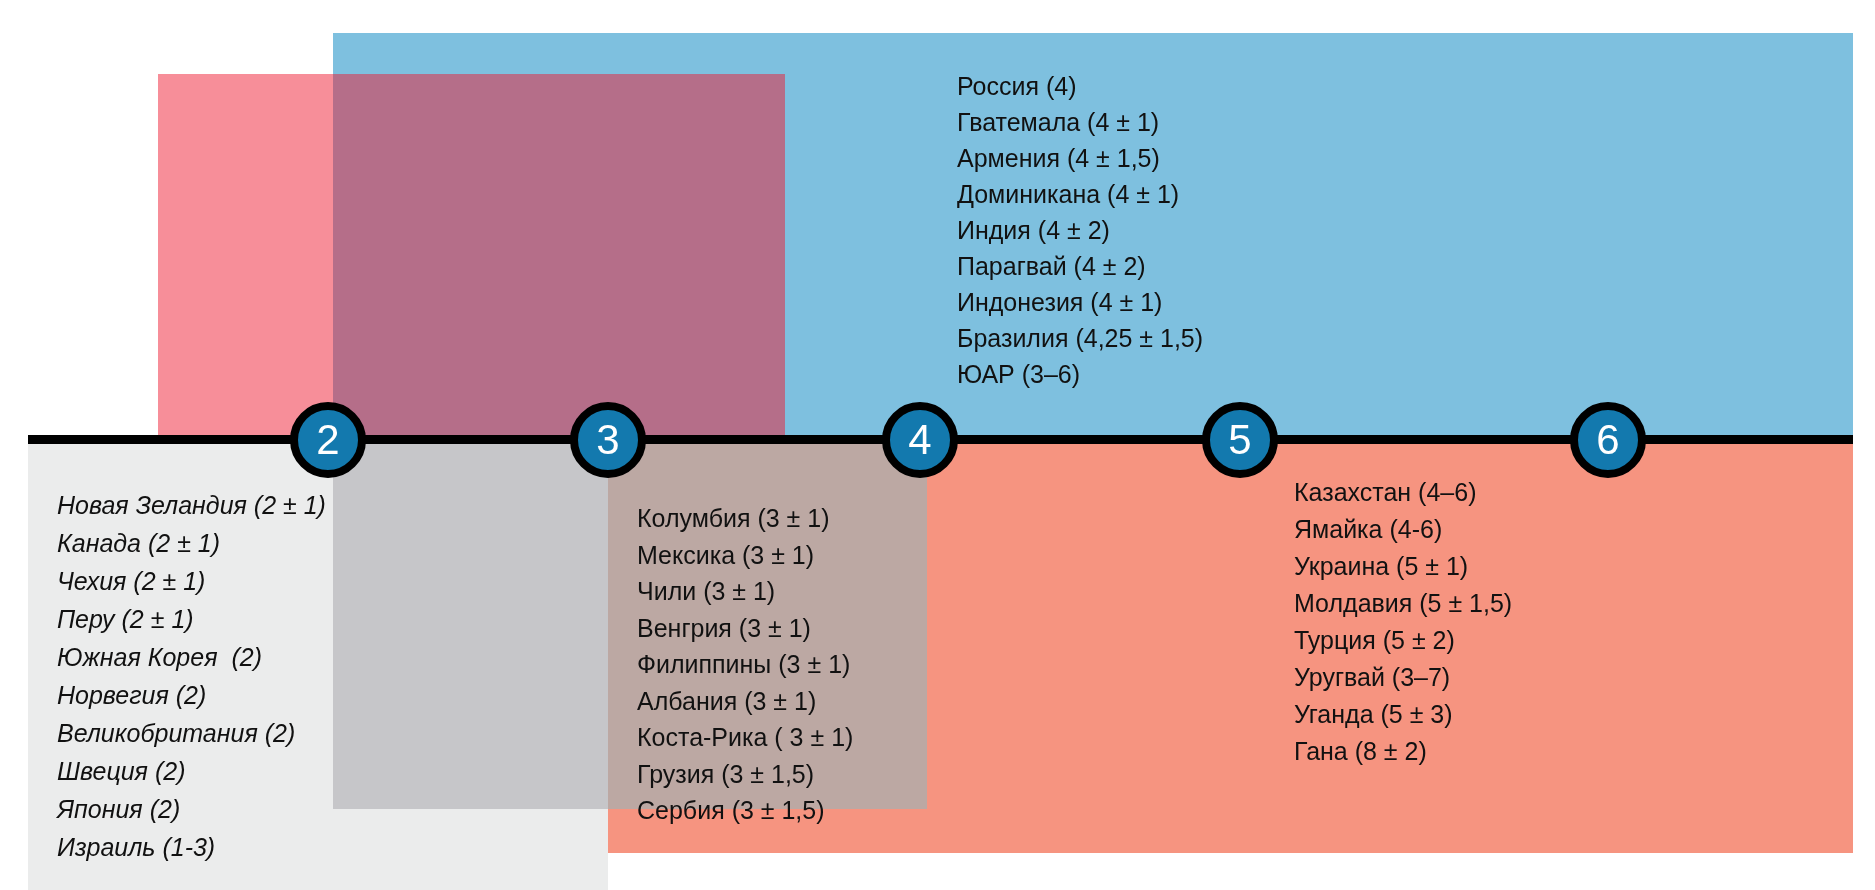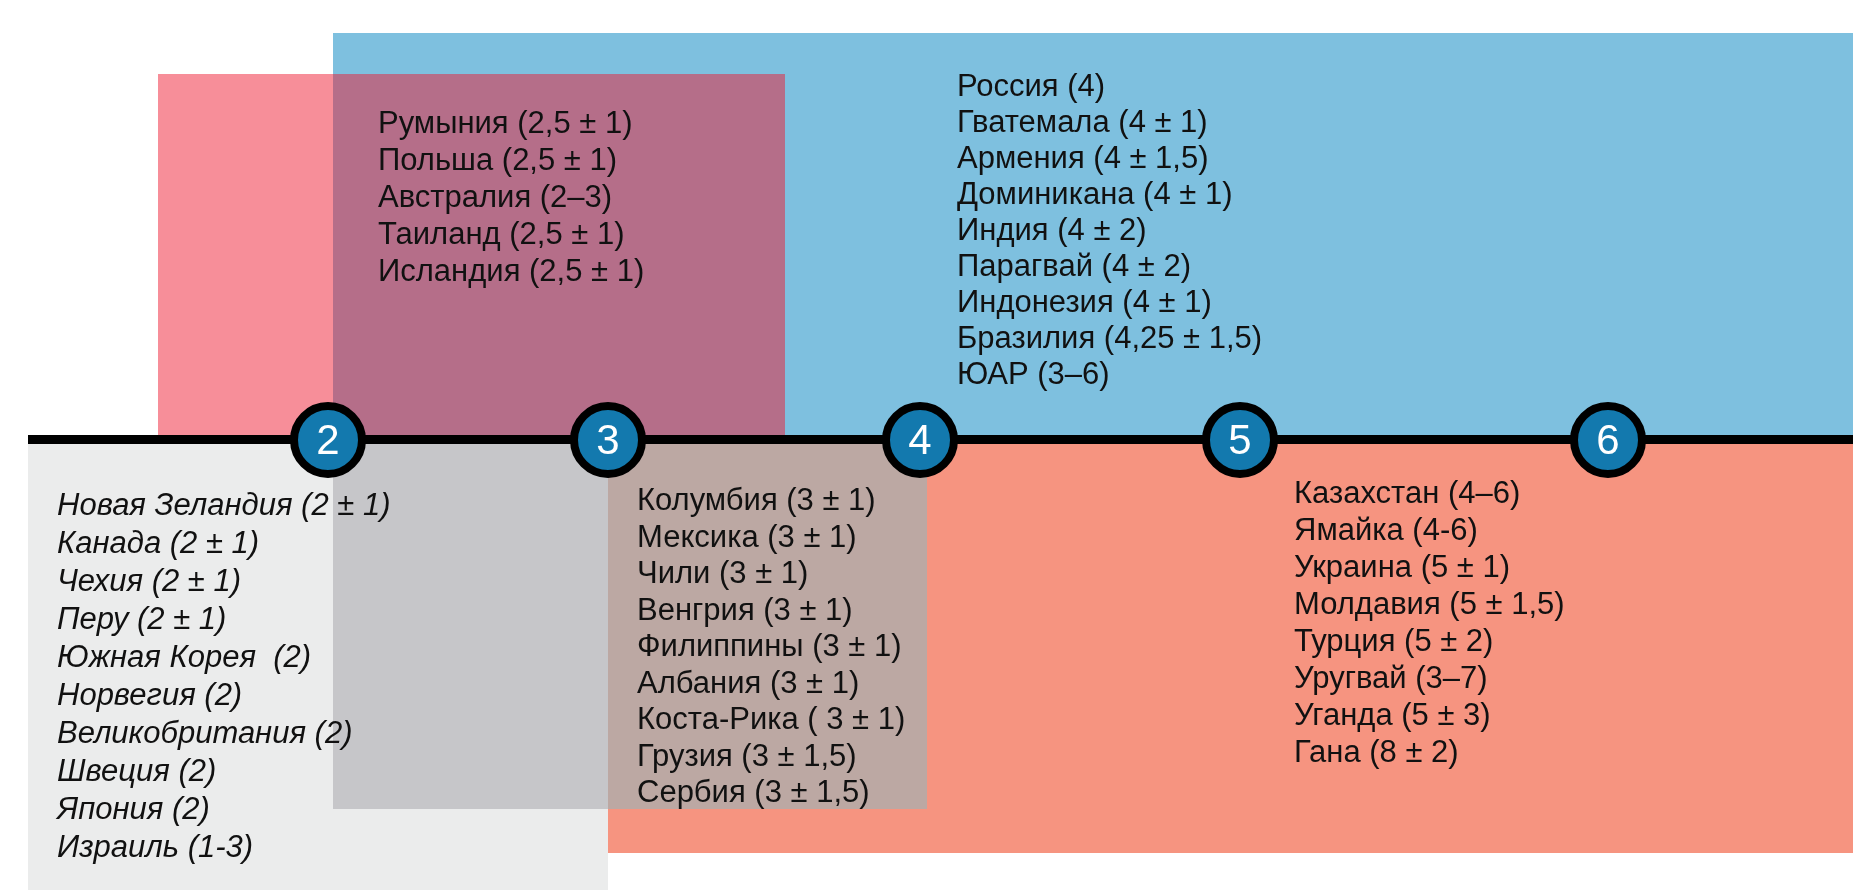--- a/index.html
+++ b/index.html
@@ -9,26 +9,26 @@
   }
   .band{position:absolute;}
   #band-blue{left:333px;top:33px;width:1520px;height:402px;background:#7EC0DF;}
   #band-purple{left:333px;top:74px;width:452px;height:361px;background:#B56E89;}
   #band-pink{left:158px;top:74px;width:175px;height:361px;background:#F78E99;}
   #band-lightgray{left:28px;top:444px;width:580px;height:446px;background:#EBECEC;}
   #band-salmon{left:608px;top:444px;width:1245px;height:409px;background:#F69480;}
   #band-grayoverlap{left:333px;top:444px;width:275px;height:365px;background:#C6C6C9;}
   #band-brownoverlap{left:608px;top:444px;width:319px;height:365px;background:#BCA8A3;}
   #axis-line{position:absolute;left:28px;top:435px;width:1825px;height:9px;background:#000000;}
-  .country-list{position:absolute;font-size:31px;white-space:pre;}
+  .country-list{position:absolute;font-size:25px;white-space:pre;}
   .country-item{height:var(--lh);line-height:var(--lh);}
   #list-top-mid    {left:378px; top:104px; --lh:37px;}
   #list-top-right  {left:957px; top:68px;  --lh:36px;}
   #list-bottom-left{left:57px;  top:486px;font-style:italic; --lh:38px;}
-  #list-bottom-mid {left:637px; top:482px; --lh:36.5px;}
+  #list-bottom-mid {left:637px; top:500px; --lh:36.5px;}
   #list-bottom-right{left:1294px;top:474px;--lh:37px;}
   .tick-circle{
     position:absolute;width:60px;height:60px;border:8px solid #000000;border-radius:50%;
     background:#1379AE;color:#ffffff;font-size:42px;line-height:60px;text-align:center;
     top:402px;
   }
 </style>
 </head>
 <body>
 
@@ -45,21 +45,20 @@
 
   <div id="axis-line"></div>
   <div id="axis-ticks">
       <div class="tick-circle" style="left: 290px;">2</div>
       <div class="tick-circle" style="left: 570px;">3</div>
       <div class="tick-circle" style="left: 882px;">4</div>
       <div class="tick-circle" style="left: 1202px;">5</div>
       <div class="tick-circle" style="left: 1570px;">6</div>
     </div>
 
-  <div class="country-list" id="list-top-mid"><div class="country-item">Румыния (2,5 ± 1)</div><div class="country-item">Польша (2,5 ± 1)</div><div class="country-item">Австралия (2–3)</div><div class="country-item">Таиланд (2,5 ± 1)</div><div class="country-item">Исландия (2,5 ± 1)</div></div>
 
   <div class="country-list" id="list-top-right"><div class="country-item">Россия (4)</div><div class="country-item">Гватемала (4 ± 1)</div><div class="country-item">Армения (4 ± 1,5)</div><div class="country-item">Доминикана (4 ± 1)</div><div class="country-item">Индия (4 ± 2)</div><div class="country-item">Парагвай (4 ± 2)</div><div class="country-item">Индонезия (4 ± 1)</div><div class="country-item">Бразилия (4,25 ± 1,5)</div><div class="country-item">ЮАР (3–6)</div></div>
 
   <div class="country-list" id="list-bottom-left"><div class="country-item">Новая Зеландия (2 ± 1)</div><div class="country-item">Канада (2 ± 1)</div><div class="country-item">Чехия (2 ± 1)</div><div class="country-item">Перу (2 ± 1)</div><div class="country-item">Южная Корея  (2)</div><div class="country-item">Норвегия (2)</div><div class="country-item">Великобритания (2)</div><div class="country-item">Швеция (2)</div><div class="country-item">Япония (2)</div><div class="country-item">Израиль (1-3)</div></div>
 
   <div class="country-list" id="list-bottom-mid"><div class="country-item">Колумбия (3 ± 1)</div><div class="country-item">Мексика (3 ± 1)</div><div class="country-item">Чили (3 ± 1)</div><div class="country-item">Венгрия (3 ± 1)</div><div class="country-item">Филиппины (3 ± 1)</div><div class="country-item">Албания (3 ± 1)</div><div class="country-item">Коста-Рика ( 3 ± 1)</div><div class="country-item">Грузия (3 ± 1,5)</div><div class="country-item">Сербия (3 ± 1,5)</div></div>
 
   <div class="country-list" id="list-bottom-right"><div class="country-item">Казахстан (4–6)</div><div class="country-item">Ямайка (4-6)</div><div class="country-item">Украина (5 ± 1)</div><div class="country-item">Молдавия (5 ± 1,5)</div><div class="country-item">Турция (5 ± 2)</div><div class="country-item">Уругвай (3–7)</div><div class="country-item">Уганда (5 ± 3)</div><div class="country-item">Гана (8 ± 2)</div></div>
 
 </div>

